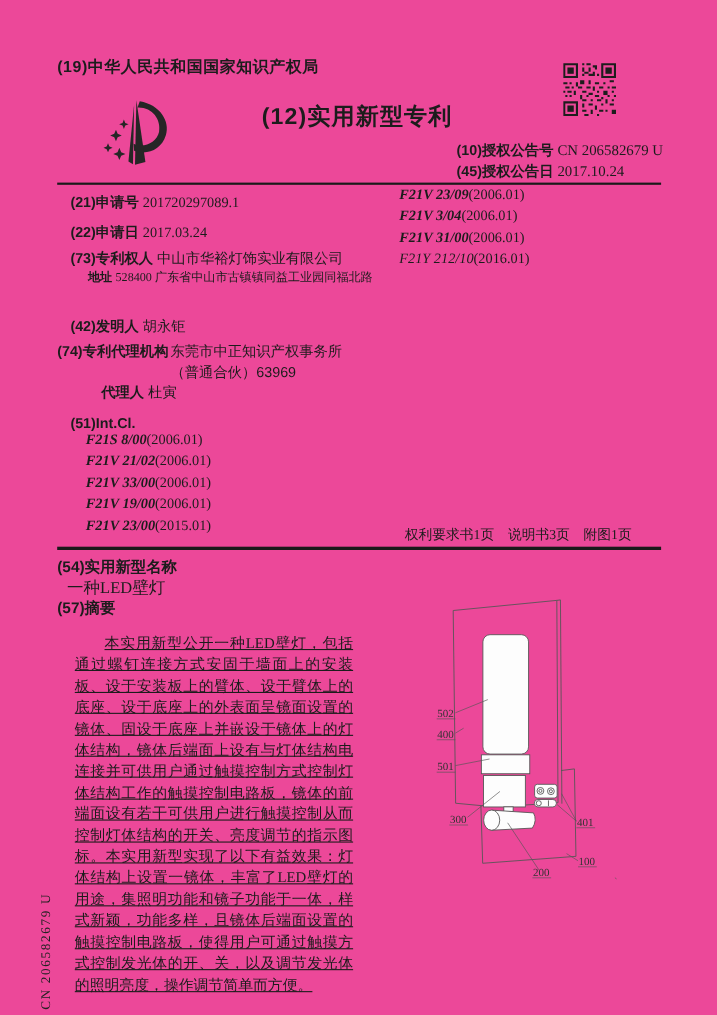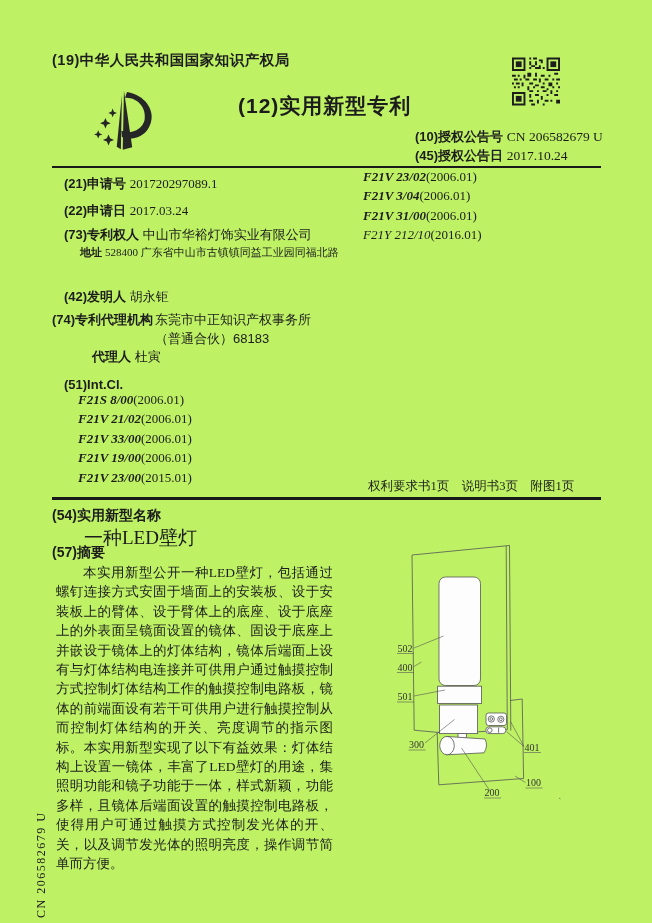--- a/index.html
+++ b/index.html
@@ -1,16 +1,16 @@
 <!DOCTYPE html>
 <html lang="zh"><head>
 <meta charset="utf-8">
 <style>
   html,body{margin:0;padding:0;background:#e8e8e8;}
-  #page{position:relative;width:652px;height:923px;background:#bef264;overflow:hidden;
+  #page{position:relative;width:652px;height:923px;background:#ec4899;overflow:hidden;
         color:#1c1c1c;font-family:"Liberation Sans",sans-serif;}
   .abs{position:absolute;}
   .hei{font-family:"Liberation Sans",sans-serif;font-weight:bold;}
   .song{font-family:"Liberation Serif",serif;}
   .office-line{left:52px;top:51px;font-size:14.5px;font-weight:bold;letter-spacing:.5px;}
   .doc-type{left:238px;top:92px;font-size:21px;font-weight:bold;letter-spacing:1px;}
   .pub-block{left:415px;top:127px;font-size:13px;line-height:19px;white-space:nowrap;}
   .pub-block .val{font-family:"Liberation Serif",serif;font-size:13.5px;font-weight:normal;}
   .rule{left:52px;width:549px;background:#1a1a1a;}
   .bibrow{left:52px;font-size:13px;white-space:nowrap;margin-left:12px;}
@@ -20,24 +20,24 @@
         padding-left:21px;text-indent:-21px;line-height:18.5px;}
   .agency-row{left:52px;top:311px;width:300px;font-size:13px;display:flex;}
   .agency-row .lab{font-weight:bold;flex:0 0 103px;}
   .agency-row .val{width:180px;line-height:18.5px;}
   .intcl{font-size:13px;line-height:19.4px;white-space:nowrap;}
   .intcl .code{font-family:"Liberation Serif",serif;font-style:italic;font-weight:bold;}
   .intcl .code.light{font-weight:normal;}
   .intcl .date{font-family:"Liberation Serif",serif;}
   .pages{left:368px;top:478px;font-size:12.5px;font-family:"Liberation Serif",serif;}
   .sec-label{left:52px;font-size:14px;font-weight:bold;}
-  .title-val{left:84px;top:525px;font-size:19px;font-family:"Liberation Serif",serif;}
+  .title-val{left:61px;top:525px;font-size:15px;font-family:"Liberation Serif",serif;}
   .abstract{left:52px;top:559px;width:285px;font-size:13.5px;line-height:19.4px;
             font-family:"Liberation Serif",serif;text-align:justify;text-justify:inter-character;}
-  .abstract p{margin:4px;text-indent:2em;}
+  .abstract p{margin:16px;text-indent:2em;text-decoration:underline;}
   .side-code{left:34px;top:918px;transform:rotate(-90deg);transform-origin:0 0;
              font-family:"Liberation Serif",serif;font-size:12px;letter-spacing:1.5px;white-space:nowrap;color:#222;}
   svg text{font-family:"Liberation Serif",serif;}
 </style>
 </head>
 <body>
 
 <div id="page">
 
   <div class="abs office-line">(19)中华人民共和国国家知识产权局</div>
@@ -98,40 +98,40 @@
   <div class="abs addr">
     <span class="hei">地址</span>
     <span class="song">528400 广东省中山市古镇镇同益工业园同福北路</span>
   </div>
   <div class="abs bibrow" style="top:288px">
     <span class="lab">(42)发明人</span>
     <span>胡永钜</span>
   </div>
   <div class="abs agency-row">
     <span class="lab">(74)专利代理机构</span>
-    <span class="val">东莞市中正知识产权事务所（普通合伙）68183</span>
+    <span class="val">东莞市中正知识产权事务所（普通合伙）63969</span>
   </div>
   <div class="abs bibrow" style="left:80px;top:348px">
     <span class="lab">代理人</span>
     <span>杜寅</span>
   </div>
   <div class="abs bibrow" style="top:377px">
     <span class="lab">(51)Int.Cl.</span>
   </div>
 
   <div class="abs intcl" style="left:78px;top:390px">
     <div><span class="code">F21S 8/00</span><span class="date">(2006.01)</span></div>
     <div><span class="code">F21V 21/02</span><span class="date">(2006.01)</span></div>
     <div><span class="code">F21V 33/00</span><span class="date">(2006.01)</span></div>
     <div><span class="code">F21V 19/00</span><span class="date">(2006.01)</span></div>
     <div><span class="code">F21V 23/00</span><span class="date">(2015.01)</span></div>
   </div>
 
   <div class="abs intcl" style="left:363px;top:167px">
-    <div><span class="code">F21V 23/02</span><span class="date">(2006.01)</span></div>
+    <div><span class="code">F21V 23/09</span><span class="date">(2006.01)</span></div>
     <div><span class="code">F21V 3/04</span><span class="date">(2006.01)</span></div>
     <div><span class="code">F21V 31/00</span><span class="date">(2006.01)</span></div>
     <div><span class="code light">F21Y 212/10</span><span class="date">(2016.01)</span></div>
   </div>
 
   <div class="abs pages">权利要求书1页　说明书3页　附图1页</div>
 
   <div class="abs rule" style="top:497px;height:2.5px"></div>
 
   <div class="abs sec-label" style="top:507px">(54)实用新型名称</div>

